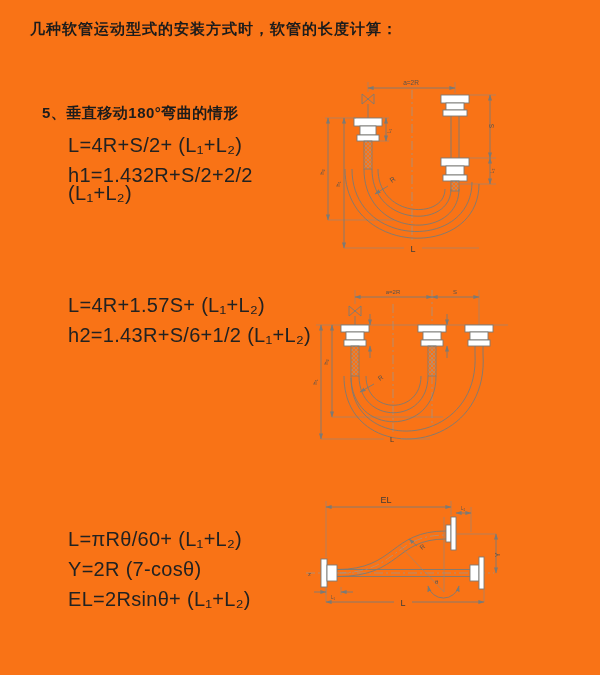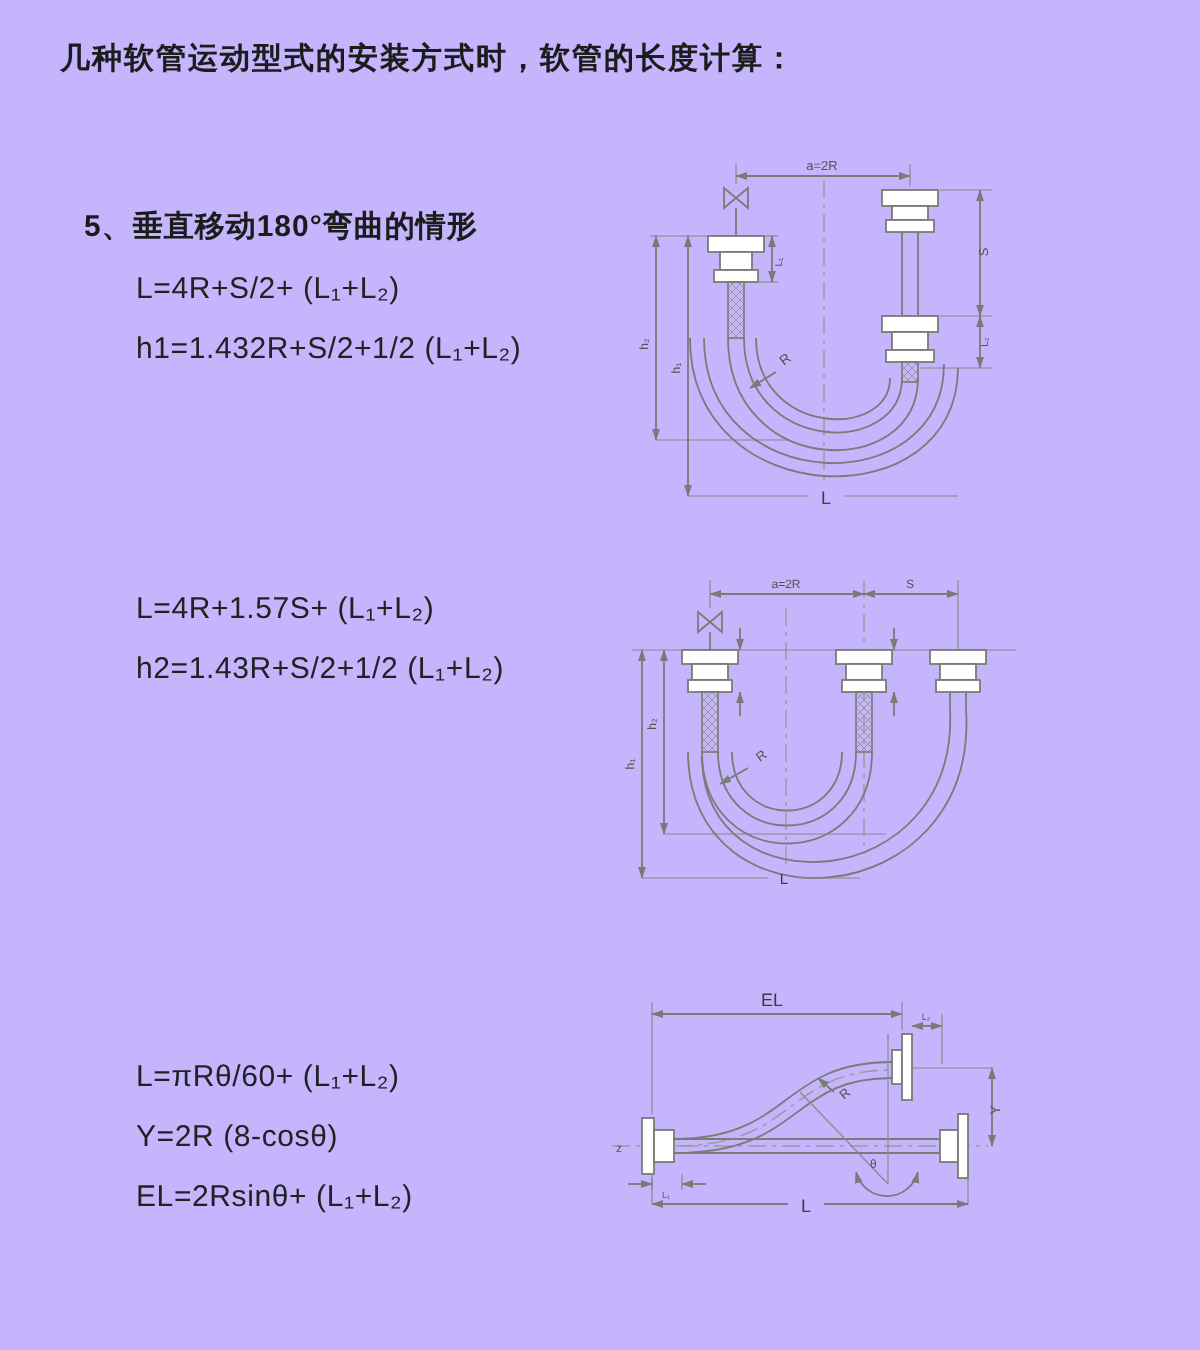--- a/index.html
+++ b/index.html
@@ -1,57 +1,57 @@
 <!DOCTYPE html>
 <html><head>
 <meta charset="utf-8">
 <style>
   html,body{margin:0;padding:0;background:#e9e9e9;}
   .page{
-    position:relative;width:600px;height:675px;margin:0 auto;background:#c4b5fd;
+    position:relative;width:600px;height:675px;margin:0 auto;background:#f97316;
     font-family:"Liberation Sans","DejaVu Sans",sans-serif;color:#1f1f1f;overflow:hidden;
   }
   .doc-title{
     position:absolute;left:30px;top:20px;font-size:15px;font-weight:bold;
     letter-spacing:1px;color:#1c1c1c;
   }
   .sec{position:absolute;left:42px;width:272px;}
   .sec-heading{font-size:15px;font-weight:bold;letter-spacing:0.5px;margin:0 0 13px 0;color:#1c1c1c;}
-  .formula{font-size:15px;line-height:18px;margin:0 0 12px 26px;letter-spacing:0.3px;color:#222;}
+  .formula{font-size:20px;line-height:18px;margin:0 0 12px 26px;letter-spacing:0.3px;color:#222;}
   .diagram{position:absolute;}
   svg{display:block;}
   .dln{stroke:#7a7a76;stroke-width:0.9;fill:none;}
   .thin{stroke:#8a8a86;stroke-width:0.6;fill:none;}
   .cl{stroke:#9a9a96;stroke-width:0.7;fill:none;stroke-dasharray:9 3 2 3;}
   .fit{stroke:#7a7a76;stroke-width:0.9;fill:#ffffff;}
   .braid{stroke:#7a7a76;stroke-width:0.8;}
   .dimtxt{fill:#56534f;stroke:none;}
   .big{fill:#3e3c39;}
 </style>
 </head>
 <body>
 
 <div class="page">
 
   <div class="doc-title">几种软管运动型式的安装方式时，软管的长度计算：</div>
 
   <section class="sec" style="top:104px">
     <div class="sec-heading">5、垂直移动180°弯曲的情形</div>
     <div class="formula">L=4R+S/2+ (L₁+L₂)</div>
-    <div class="formula">h1=1.432R+S/2+1/2 (L₁+L₂)</div>
+    <div class="formula">h1=1.432R+S/2+2/2 (L₁+L₂)</div>
   </section>
 
   <section class="sec" style="top:296px">
     <div class="formula">L=4R+1.57S+ (L₁+L₂)</div>
-    <div class="formula">h2=1.43R+S/2+1/2 (L₁+L₂)</div>
+    <div class="formula">h2=1.43R+S/6+1/2 (L₁+L₂)</div>
   </section>
 
   <section class="sec" style="top:530px">
     <div class="formula">L=πRθ/60+ (L₁+L₂)</div>
-    <div class="formula">Y=2R (8-cosθ)</div>
+    <div class="formula">Y=2R (7-cosθ)</div>
     <div class="formula">EL=2Rsinθ+ (L₁+L₂)</div>
   </section>
 
   <div class="diagram" style="left:312px;top:72px">
     <svg width="280" height="190" viewBox="0 0 280 190">
       <defs>
         <marker id="ar1" markerWidth="7" markerHeight="5" refX="5.6" refY="2" orient="auto-start-reverse" markerUnits="userSpaceOnUse">
           <path d="M0,0 L6,2 L0,4 Z" fill="#7a7a76"></path>
         </marker>
         <pattern id="br1" width="4" height="4" patternUnits="userSpaceOnUse">

